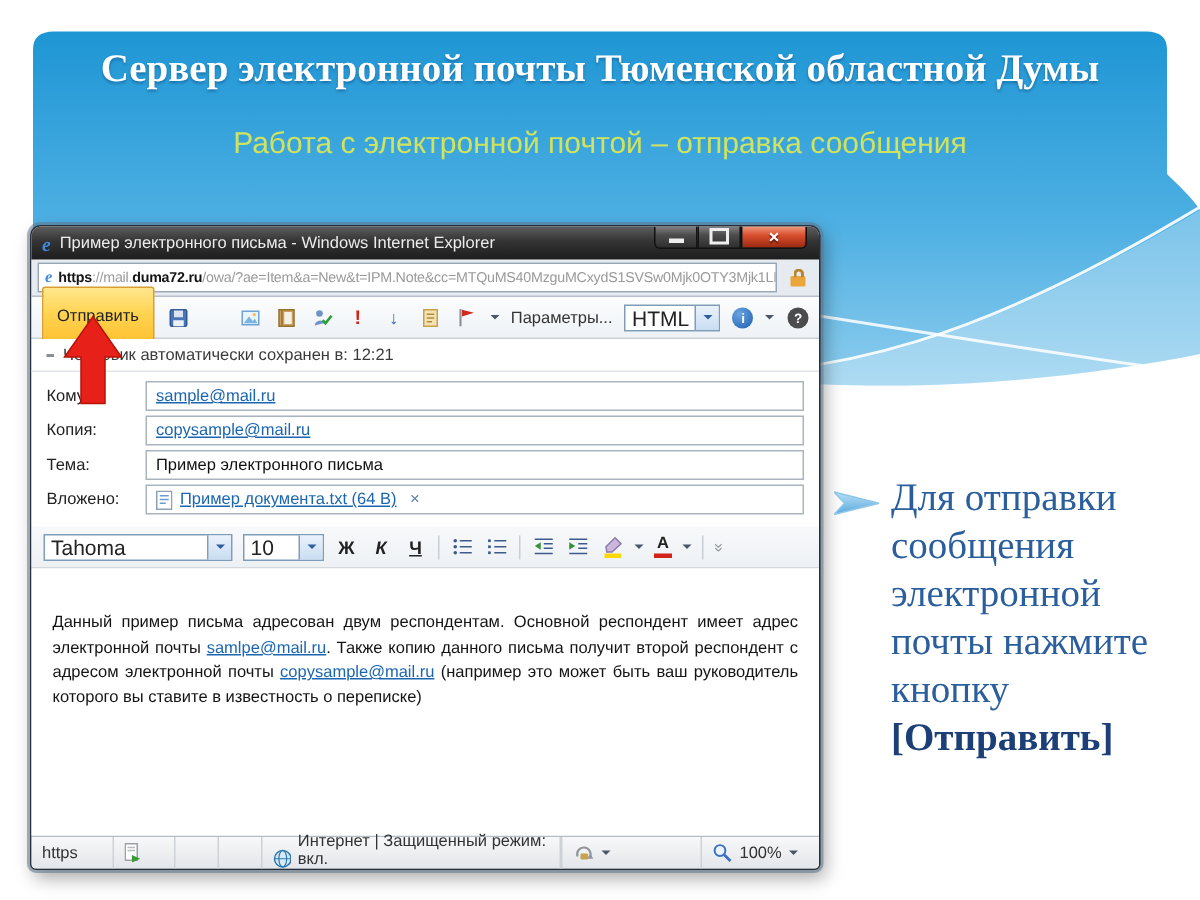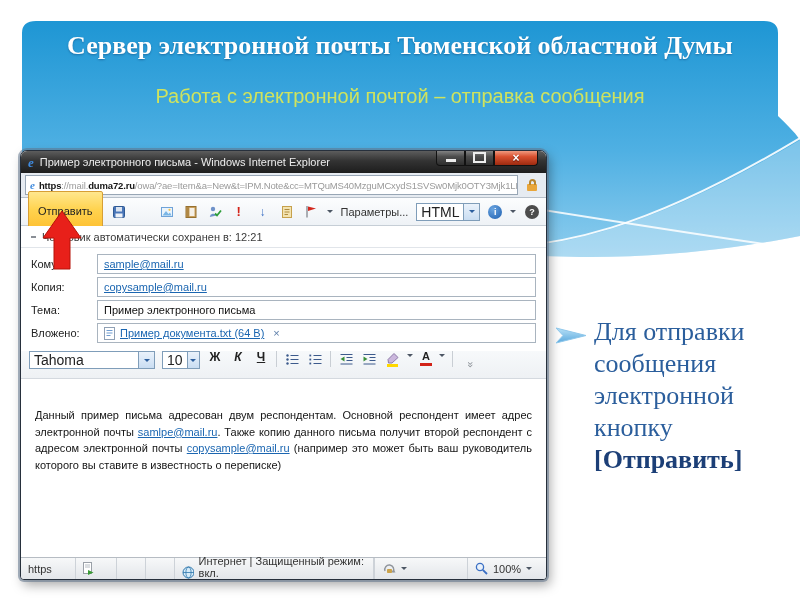--- a/index.html
+++ b/index.html
@@ -76,21 +76,21 @@
 
   .fields{flex:none;background:#fff;padding:3px 10px 5px;}
   .frow{display:flex;align-items:center;margin:3px 0;}
   .flabel{width:66px;flex:none;font-size:11px;color:#222;}
   .fbox{flex:1;height:20px;border:1px solid #a9b4bf;display:flex;align-items:center;padding:0 6px;
         font-size:11px;color:#111;gap:5px;box-sizing:border-box;}
   .link{color:#1b66b1;text-decoration:underline;}
   .removex{color:#5a7ca8;margin-left:4px;}
 
   .fmtrow{flex:none;height:27px;background:linear-gradient(#f7f9fb,#eef1f4);border-bottom:1px solid #d4d9df;
-          display:flex;padding:0 8px;gap:7px;}
+          display:flex;align-items:center;padding:0 8px;gap:7px;}
   .fmtbtn{font-size:12px;color:#222;width:16px;text-align:center;line-height:1;}
   .b{font-weight:bold}.i{font-style:italic;font-weight:bold}.u{text-decoration:underline;font-weight:bold}
   .vsep{width:1px;height:16px;background:#c9ced4;flex:none;}
   .fc{display:flex;flex-direction:column;align-items:center;line-height:1;}
   .fc .letter{font-weight:bold;font-size:11px;color:#222;}
   .fc .bar{width:12px;height:3px;background:#d22318;margin-top:1px;}
   .more{color:#8a8f96;font-size:11px;transform:rotate(90deg);}
 
   .bodyarea{flex:1;background:#fff;padding:12px 14px 0;font-size:11px;line-height:1.5;color:#141414;overflow:hidden;}
   .para{margin-top:16px;text-align:justify;}
@@ -260,21 +260,21 @@
       </div>
     </div>
 
     <div class="fmtrow">
       <div class="selbox" style="width:126px">
         <span class="val">Tahoma</span>
         <span class="selcaret">
             <i></i>
           </span>
       </div>
-      <div class="selbox" style="width:38px">
+      <div class="selbox" style="width:54px">
         <span class="val">10</span>
         <span class="selcaret">
             <i></i>
           </span>
       </div>
       <span class="fmtbtn b">Ж</span>
       <span class="fmtbtn i">К</span>
       <span class="fmtbtn u">Ч</span>
       <span class="vsep"></span>
       <span class="tbi">
@@ -382,18 +382,19 @@
   </svg>
 
   <div class="callout">
     <svg class="bullet" width="31" height="20">
       <polygon points="0,3 30,10.5 0,18 7,10.5" fill="url(#bgrad)" stroke="#8ec6ea" stroke-width="1"></polygon>
     </svg>
     <div class="ctext">
       <div>Для отправки</div>
       <div>сообщения</div>
       <div>электронной</div>
+      <div>почты нажмите</div>
       <div>кнопку</div>
       <div class="emph">[Отправить]</div>
     </div>
   </div>
 
 </div>
 
 </body></html>

